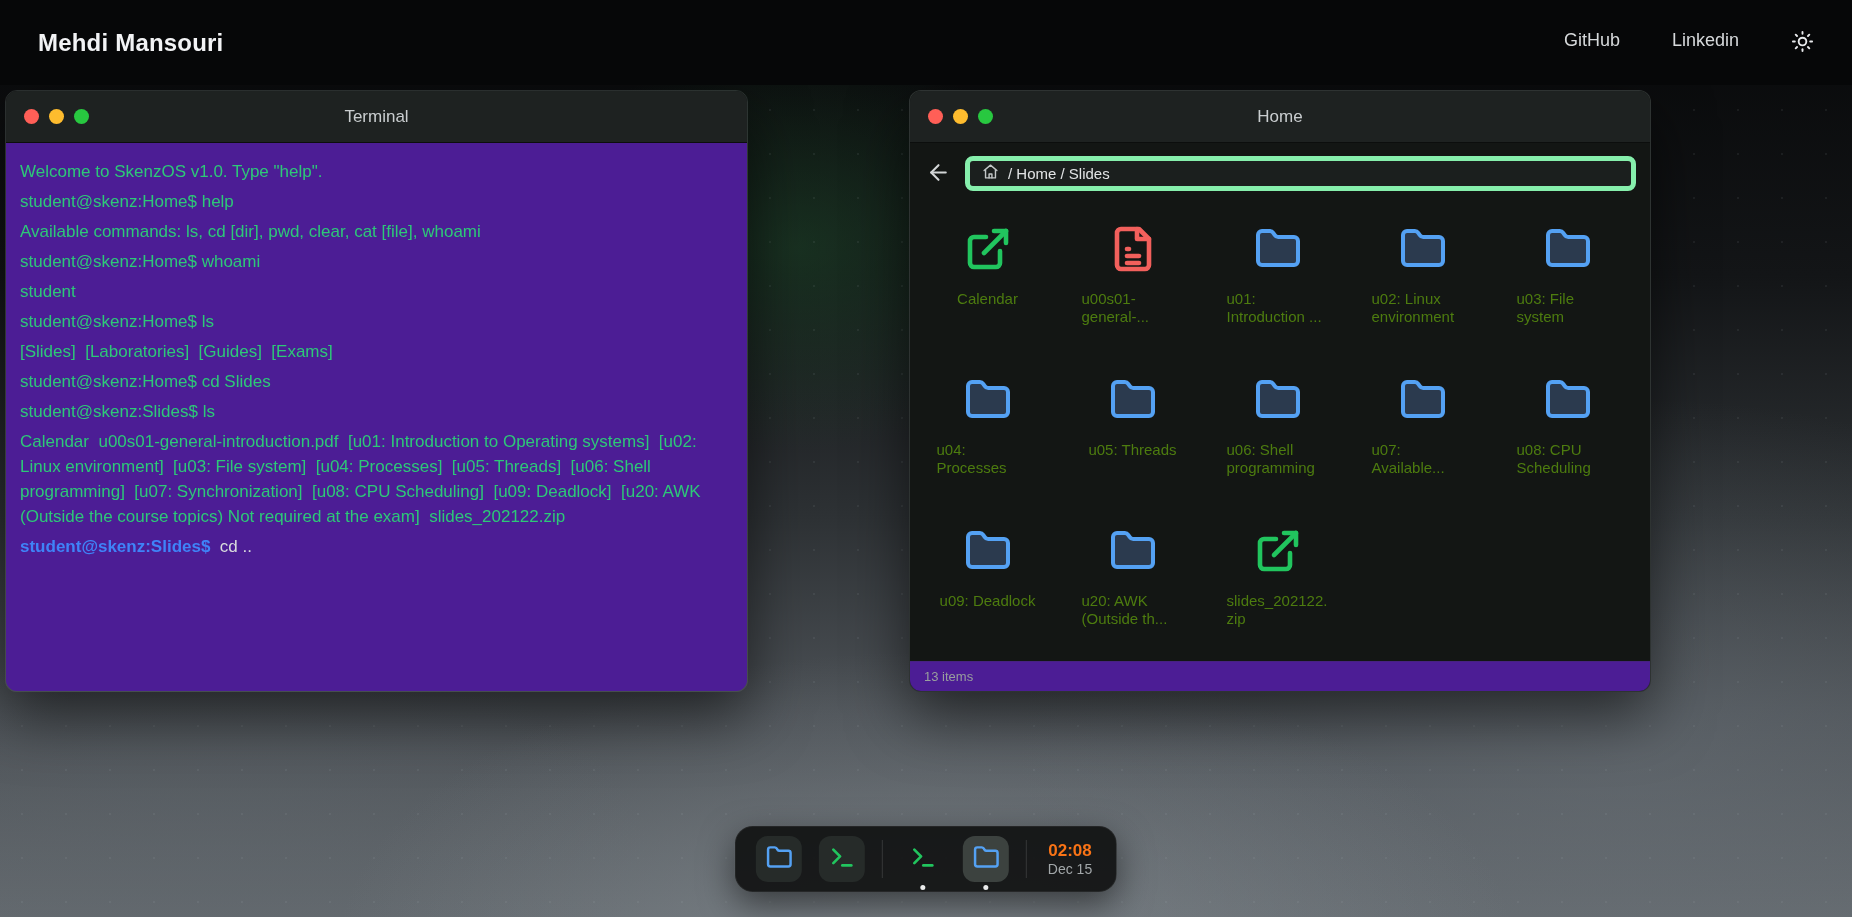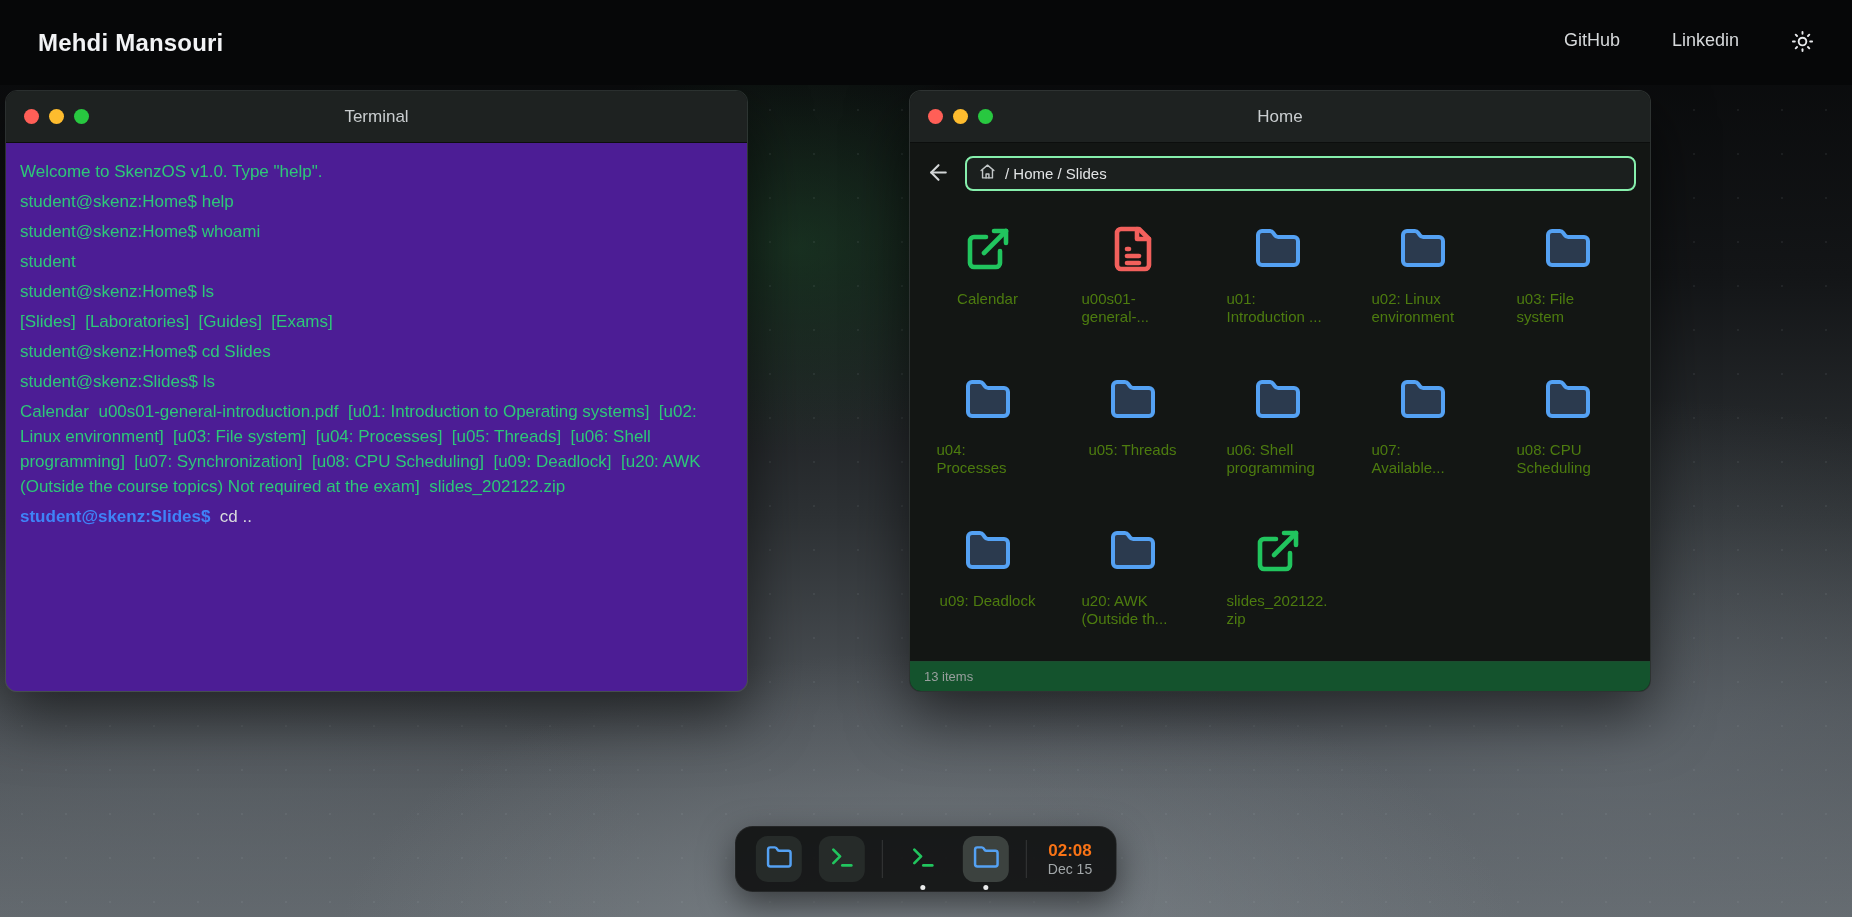--- a/index.html
+++ b/index.html
@@ -78,21 +78,21 @@
 
   
   .files-window { left: 909px; width: 742px; background: #131614; }
   .files-toolbar {
     display: flex; align-items: center; gap: 14px;
     padding: 13px 14px 12px 16px; background: #131614;
   }
   .back-btn { background: none; border: none; cursor: pointer; display: flex; align-items: center; }
   .breadcrumb-bar {
     flex: 1; height: 35px;
-    background: #1b1f1e; border: 2px solid #86efac; border-radius: 8px;
+    background: #1b1f1e; border: 5px solid #86efac; border-radius: 8px;
     display: flex; align-items: center; gap: 9px; padding: 0 12px;
     cursor: text;
   }
   .breadcrumb-text { font-size: 15px; color: #e2e4e5; }
 
   .file-grid {
     display: grid; grid-template-columns: repeat(5, 145px);
     padding: 14px 5px 0 5px;
   }
   .fcell {
@@ -102,21 +102,21 @@
   }
   .ficon { width: 48px; height: 48px; display: flex; }
   .ficon svg { width: 48px; height: 48px; }
   .flabel {
     margin-top: 17px; max-width: 102px;
     font-size: 15px; line-height: 18px; color: #4d7c0f;
     text-align: left; overflow-wrap: break-word;
   }
   .files-footer {
     position: absolute; left: 0; right: 0; bottom: 0; height: 30px;
-    background: #14532d; border-top: 1px solid #35393833;
+    background: #4c1d95; border-top: 1px solid #35393833;
     display: flex; align-items: center; padding: 0 14px;
     font-size: 13px; color: #999f9e;
   }
 
   
   .dock {
     position: absolute; left: 50%; bottom: 25px; transform: translateX(-50%);
     height: 66px; z-index: 40;
     display: flex; align-items: center; gap: 17px;
     padding: 0 20px;
@@ -168,20 +168,21 @@
     <div class="traffic">
       <button class="tl-dot tl-red"></button>
       <button class="tl-dot tl-yellow"></button>
       <button class="tl-dot tl-green"></button>
     </div>
     <div class="win-title">Terminal</div>
   </div>
   <div class="terminal-body">
       <div class="tline">Welcome to SkenzOS v1.0. Type "help".</div>
       <div class="tline">student@skenz:Home$ help</div>
+      <div class="tline">Available commands: ls, cd [dir], pwd, clear, cat [file], whoami</div>
       <div class="tline">student@skenz:Home$ whoami</div>
       <div class="tline">student</div>
       <div class="tline">student@skenz:Home$ ls</div>
       <div class="tline">[Slides]  [Laboratories]  [Guides]  [Exams]</div>
       <div class="tline">student@skenz:Home$ cd Slides</div>
       <div class="tline">student@skenz:Slides$ ls</div>
       <div class="tline">Calendar  u00s01-general-introduction.pdf  [u01: Introduction to Operating systems]  [u02: Linux environment]  [u03: File system]  [u04: Processes]  [u05: Threads]  [u06: Shell programming]  [u07: Synchronization]  [u08: CPU Scheduling]  [u09: Deadlock]  [u20: AWK (Outside the course topics) Not required at the exam]  slides_202122.zip</div>
       <div class="tline"><span class="puser">student@skenz:Slides$</span><span class="pcmd">  cd ..</span></div>
     </div>
 </section>

